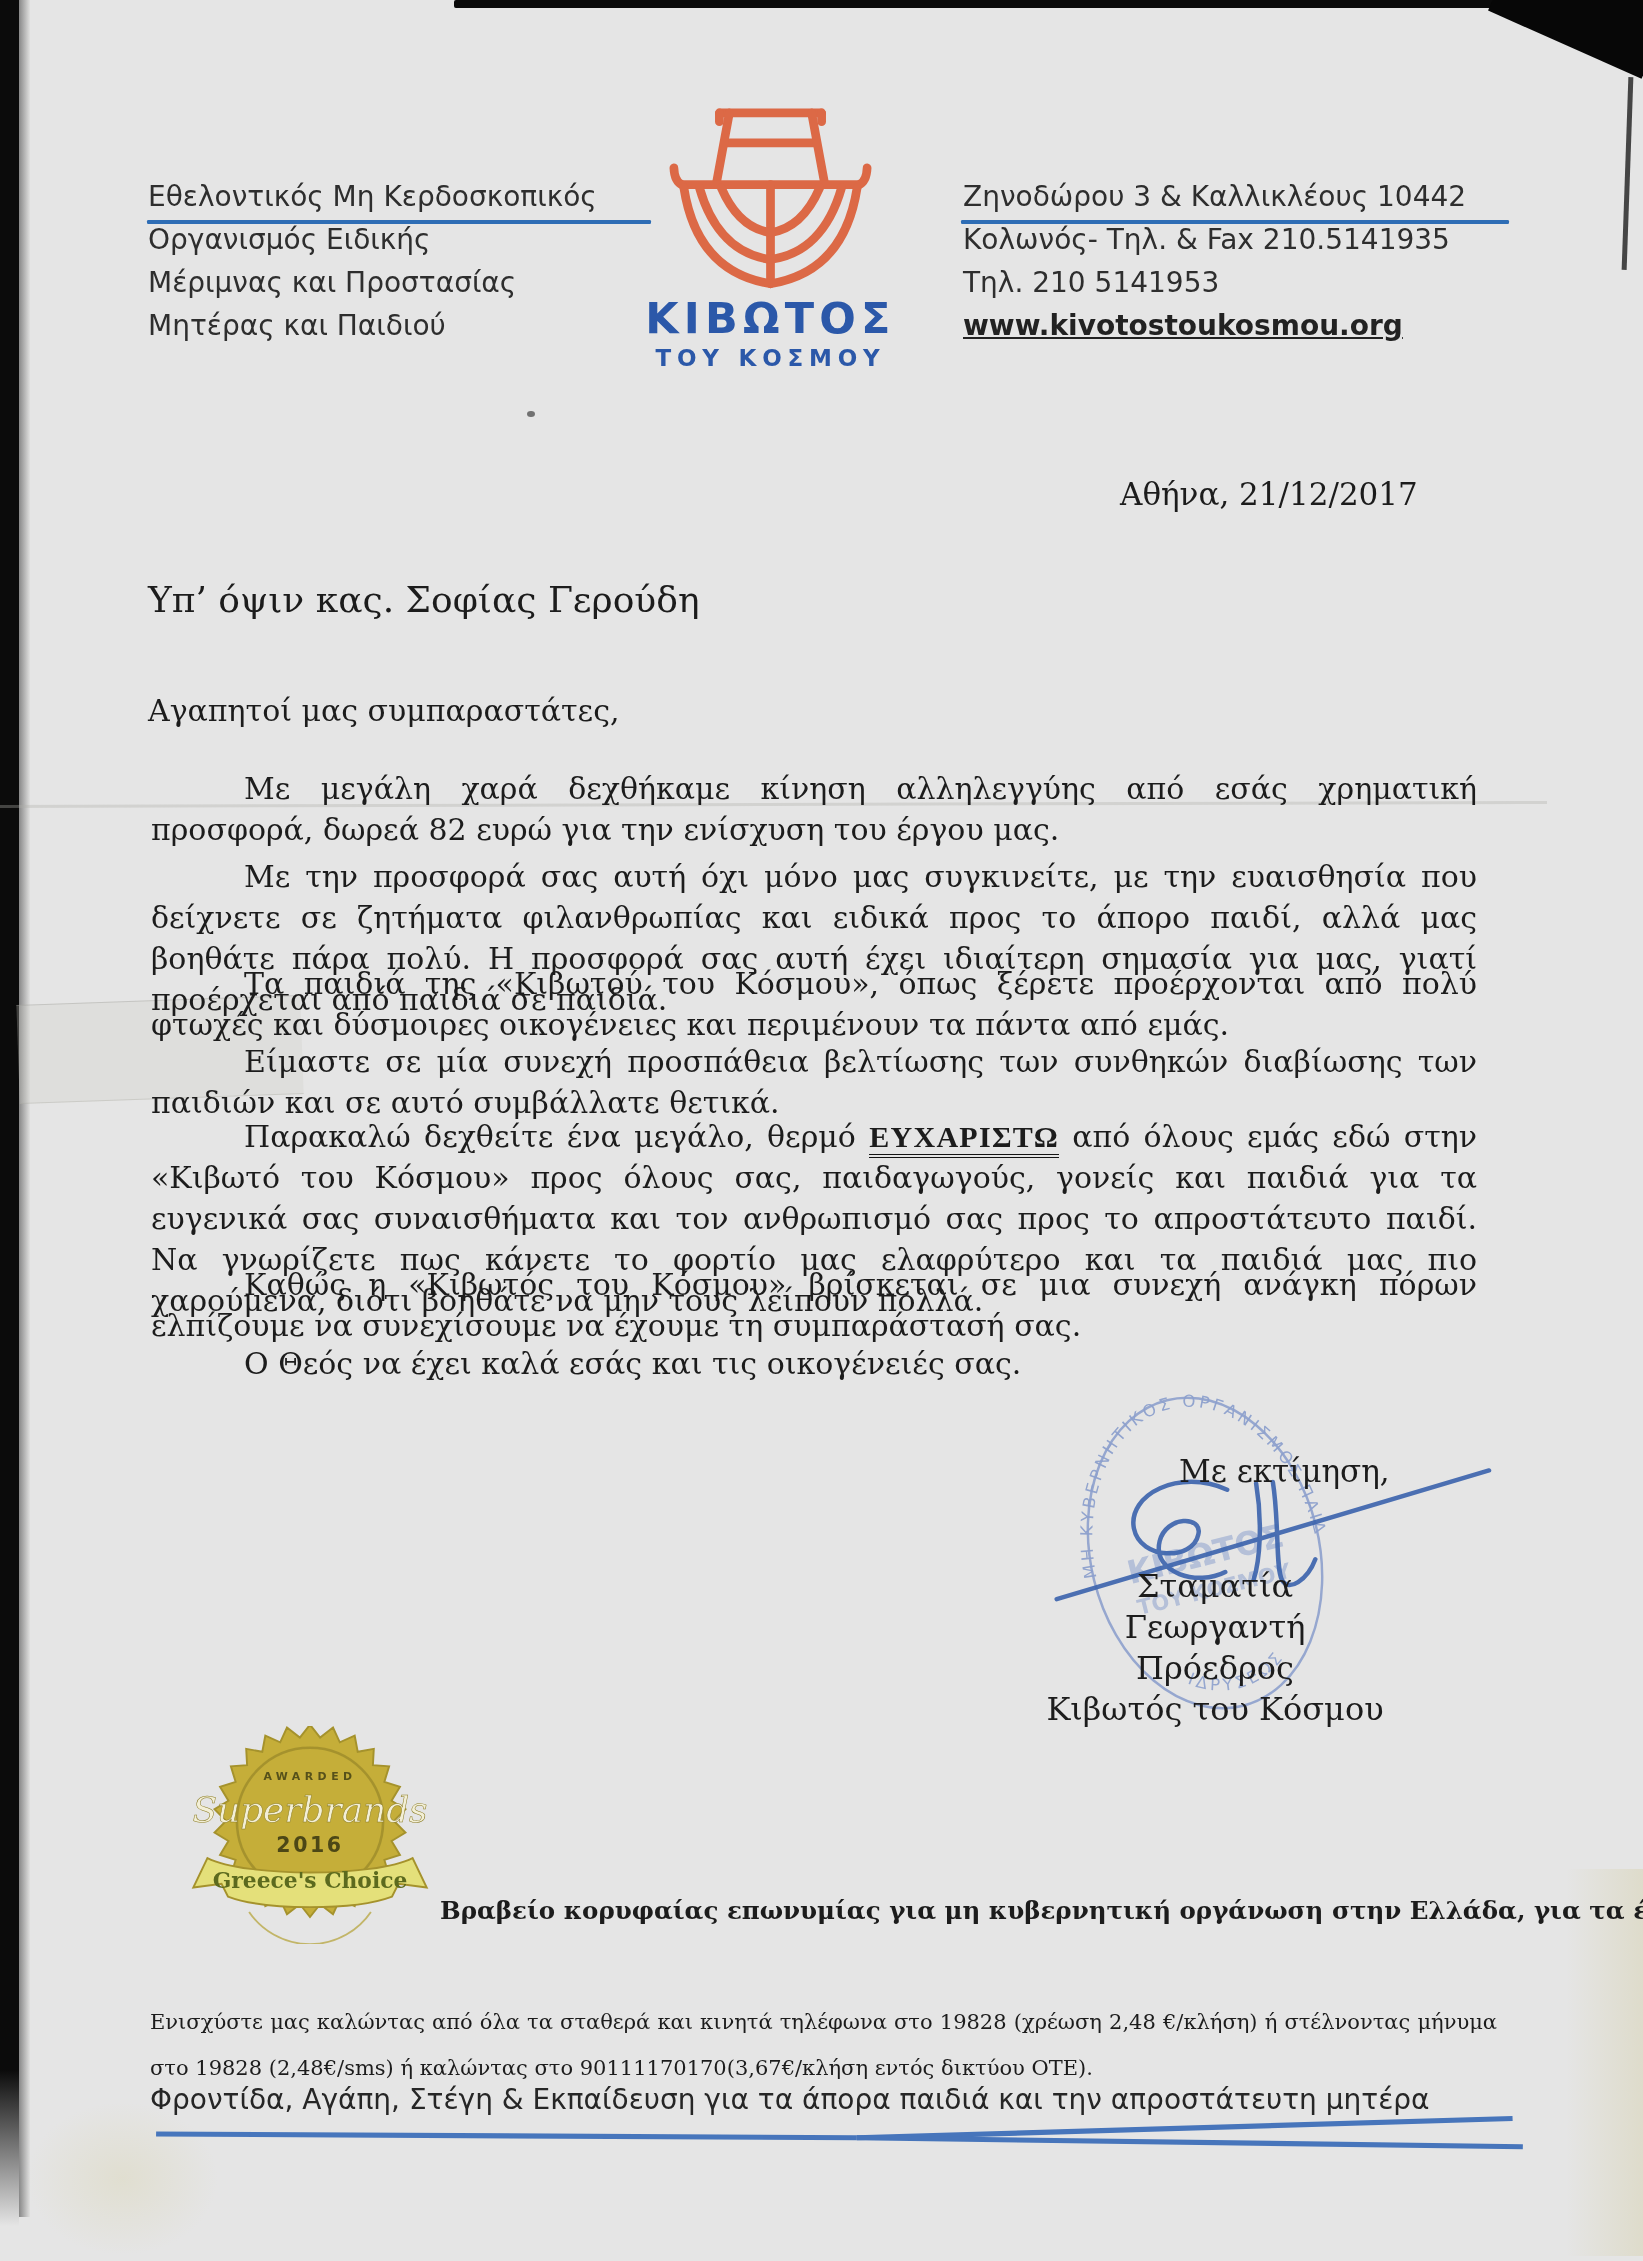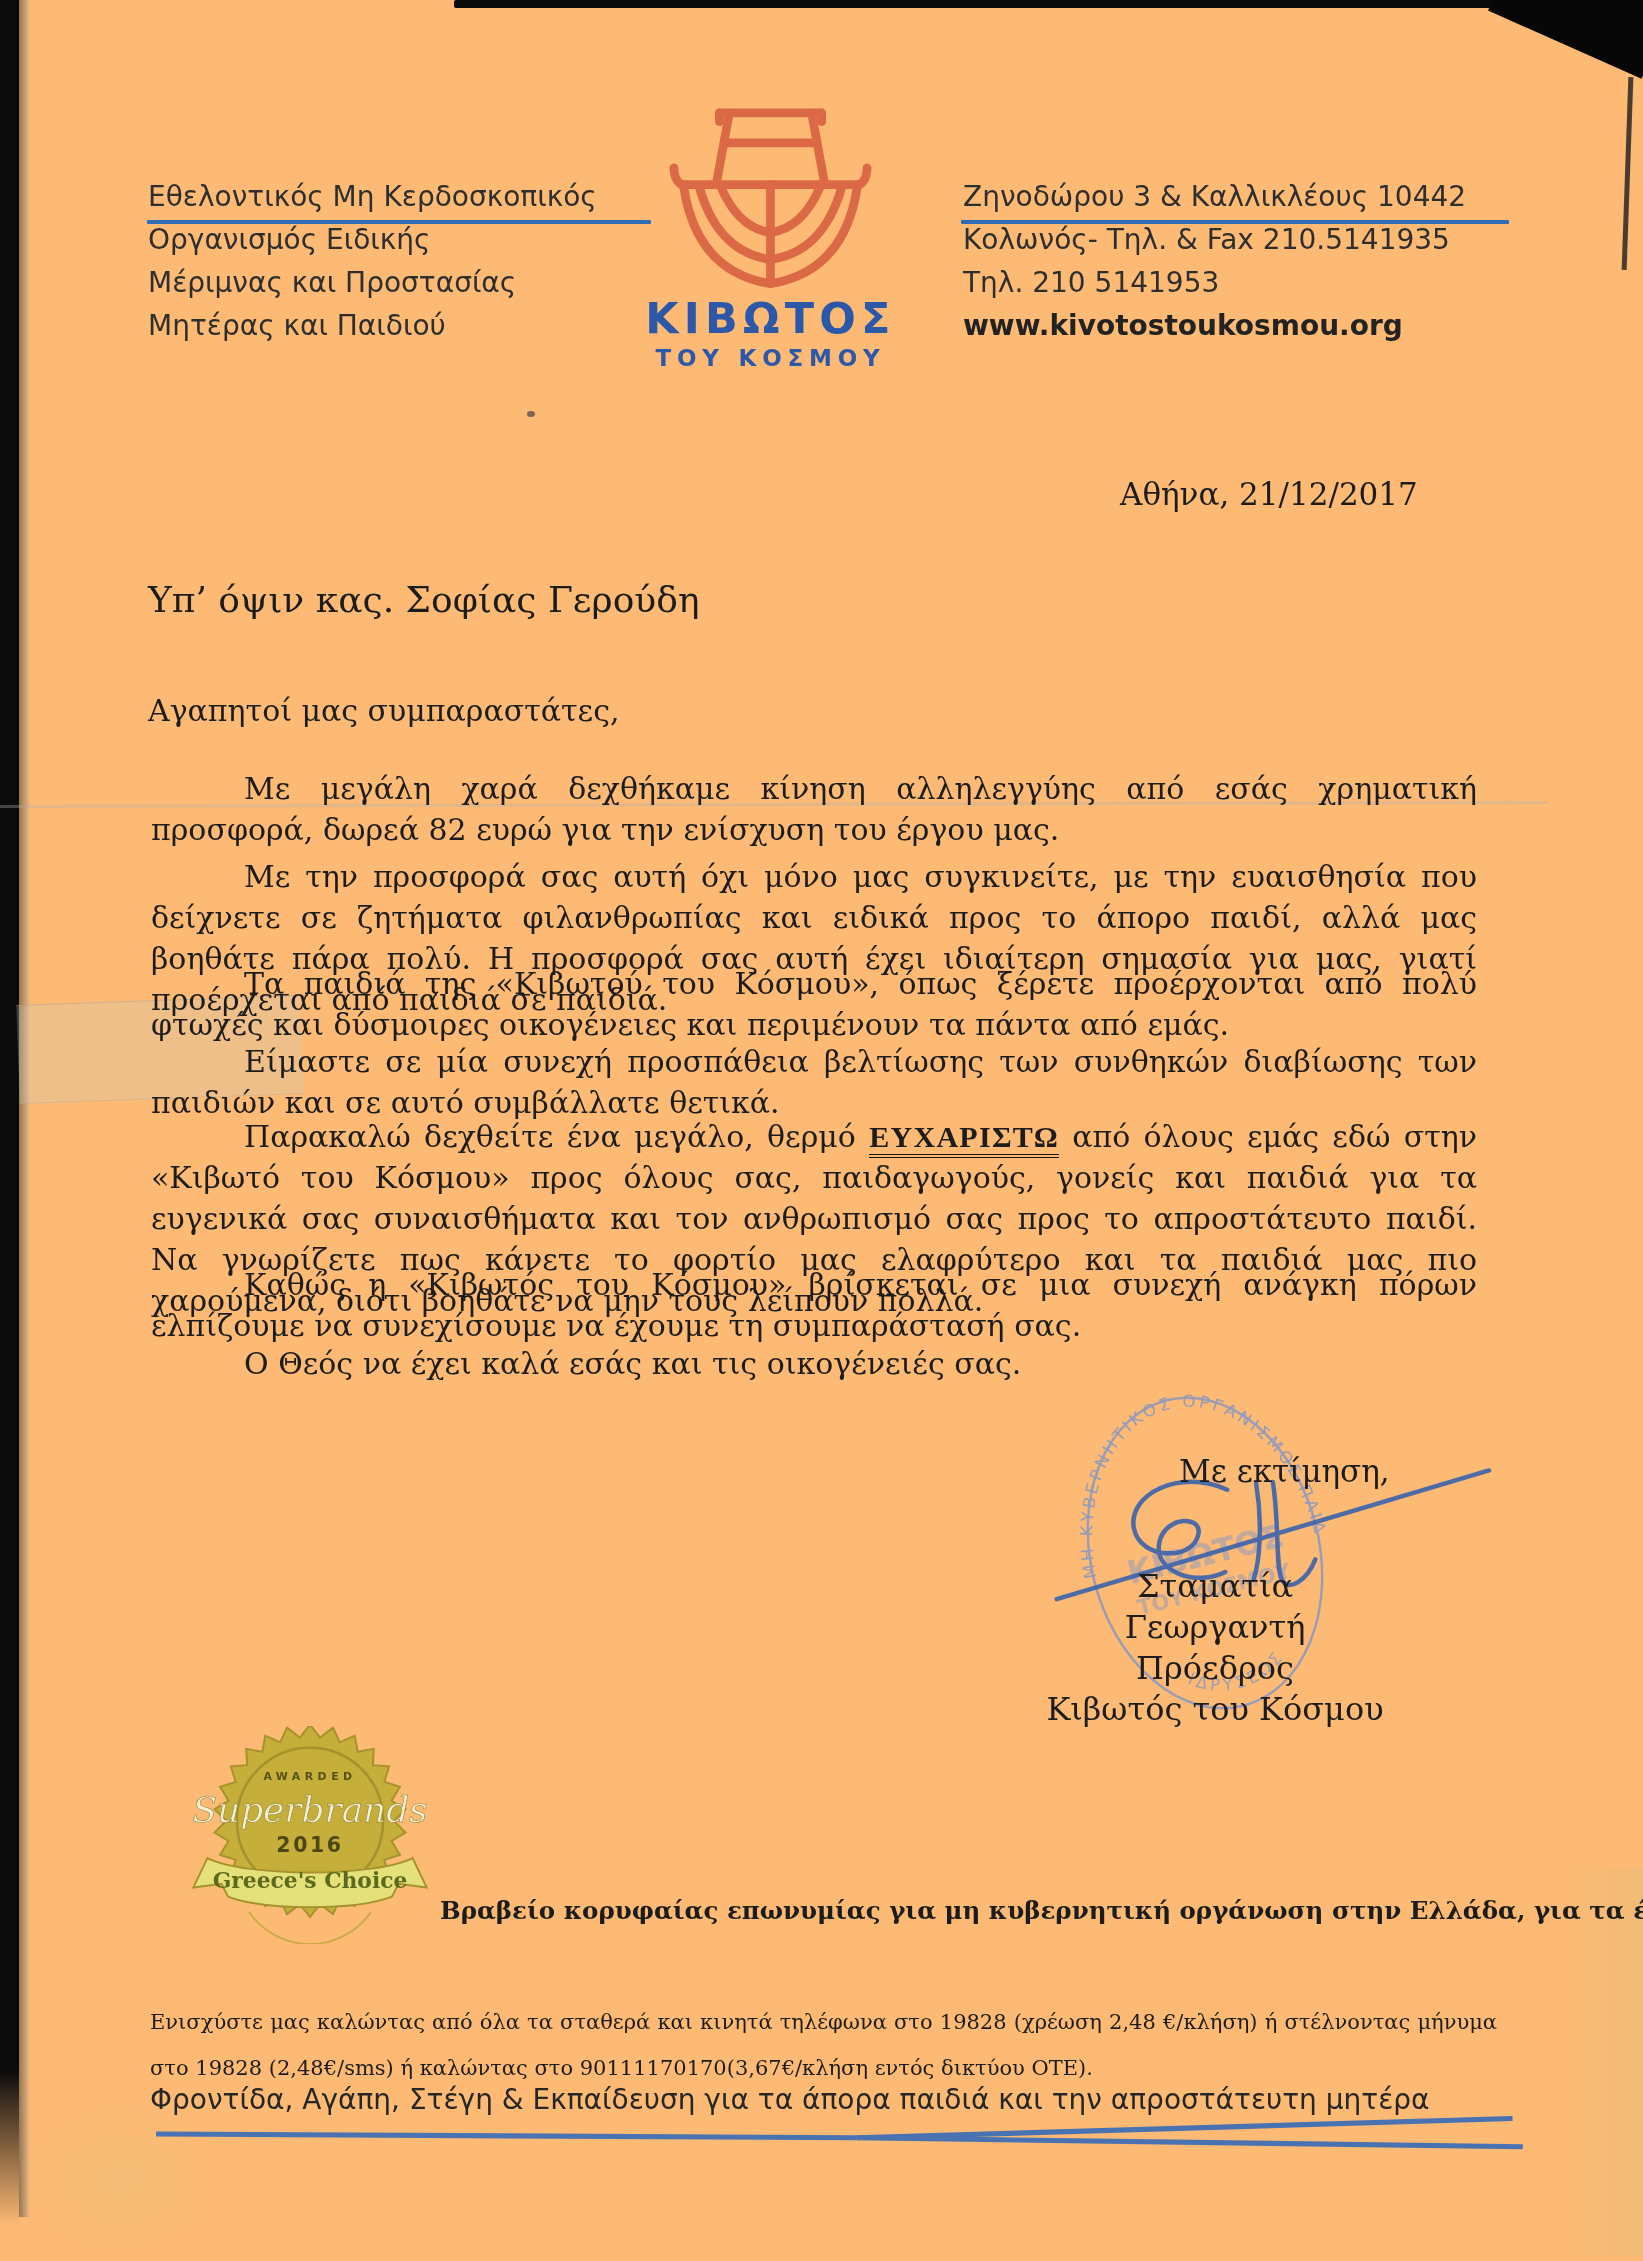--- a/index.html
+++ b/index.html
@@ -1,18 +1,18 @@
 <!DOCTYPE html>
 <html style="font-size:10.3px"><head>
 <meta charset="utf-8">
 <style>
   html,body{margin:0;padding:0;background:#777;}
   #page{
     position:relative;width:1643px;height:2261px;overflow:hidden;
-    background:#fdba74;
+    background:#e5e5e5;
     font-family:"DejaVu Serif","Liberation Serif",serif;
     color:#1c1c1c;
   }
   
   .edge-left{position:absolute;left:0;top:0;width:19.3px;height:2226px;
     background:linear-gradient(to bottom,#0b0b0b 0%,#0b0b0b 93%,rgba(11,11,11,0) 100%);}
   .edge-left-soft{position:absolute;left:19.3px;top:0;width:10.3px;height:2217px;
     background:linear-gradient(to right,rgba(60,60,60,.55),rgba(200,200,195,.15));}
   .edge-top{position:absolute;left:454px;top:0;width:1134px;height:8.4px;background:#0a0a0a;border-radius:1.9px;}
   .corner-tr{position:absolute;left:1526px;top:-39px;width:168px;height:129px;background:#070707;
@@ -29,21 +29,21 @@
   
   .hdr-left{position:absolute;left:148px;top:175px;width:503px;
     font-family:"DejaVu Sans","Liberation Sans",sans-serif;
     font-size:28px;line-height:43px;color:#2e2e2e;}
   .hdr-right{position:absolute;left:963px;top:175px;width:554px;
     font-family:"DejaVu Sans","Liberation Sans",sans-serif;
     font-size:28px;line-height:43px;color:#2e2e2e;}
   .hdr-underline{position:absolute;height:3.9px;background:#2e6db5;border-radius:1.3px;}
   .u-left{left:147px;top:220px;width:504px;}
   .u-right{left:961px;top:220px;width:548px;}
-  .hdr-right .site{font-weight:bold;color:#222;}
+  .hdr-right .site{font-weight:bold;color:#222;text-decoration:underline;}
   
   .logo-wrap{position:absolute;left:635px;top:103px;width:271px;text-align:center;}
   .logo-title{font-family:"DejaVu Sans","Liberation Sans",sans-serif;font-weight:bold;
     font-size:43px;letter-spacing:5.2px;color:#2b58a9;margin-top:1.3px;}
   .logo-sub{font-family:"DejaVu Sans","Liberation Sans",sans-serif;font-weight:bold;
     font-size:23px;letter-spacing:5.8px;color:#2b58a9;margin-top:1.3px;}
   
   .date{position:absolute;left:1120px;top:476px;font-size:31px;}
   .to-line{position:absolute;left:148px;top:535px;font-size:30px;}
   .to-line sup{font-size:60%;}

